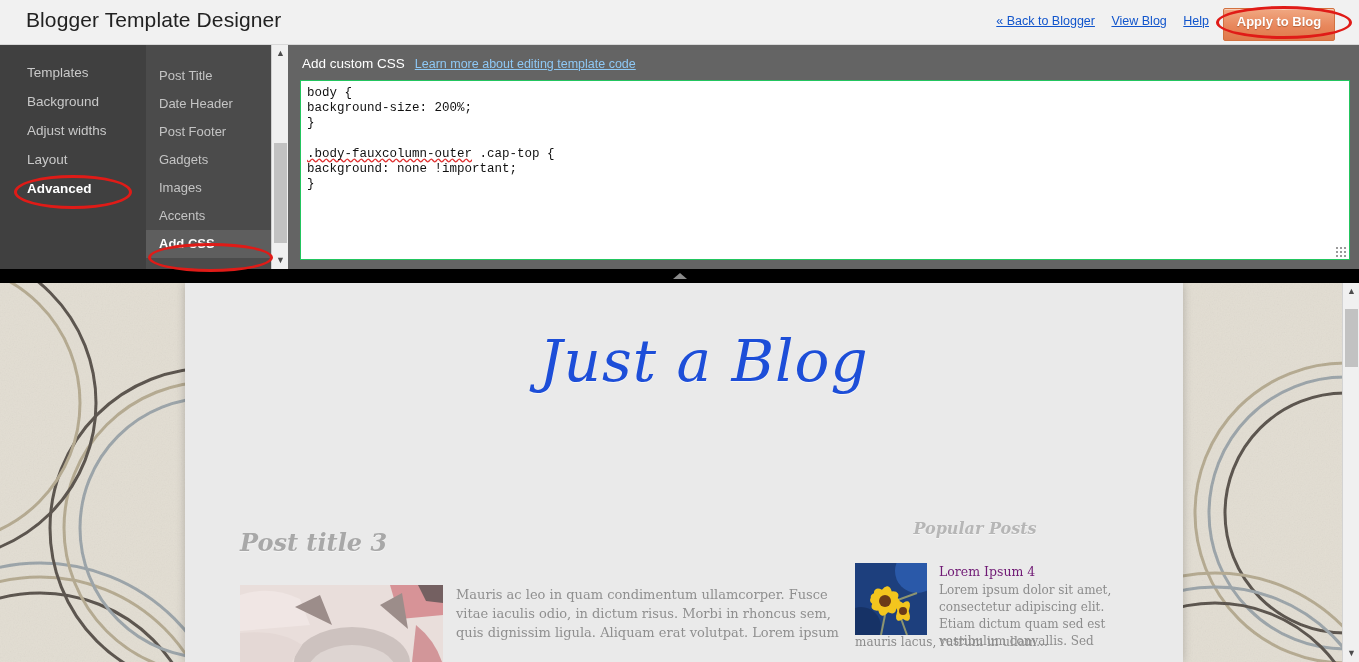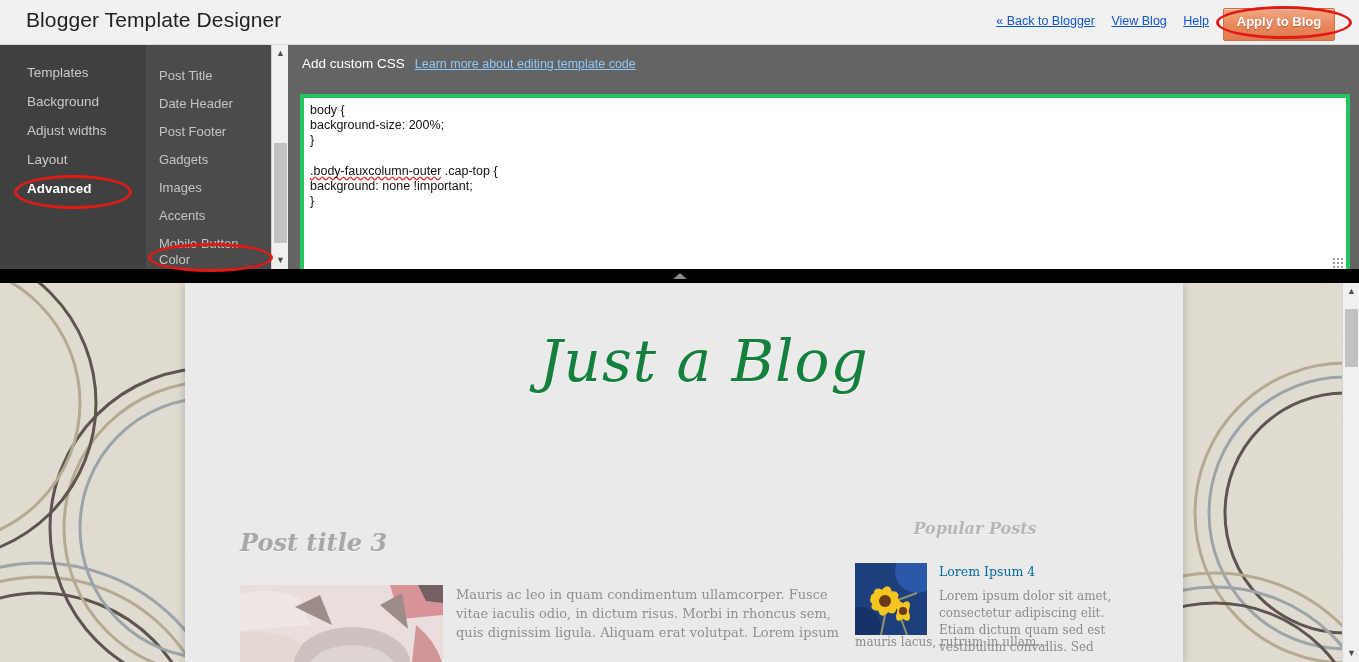--- a/index.html
+++ b/index.html
@@ -111,24 +111,24 @@
   }
   #css-label-row {
     position: absolute; left: 14px; top: 11px;
     font-size: 13.5px; color: #ffffff;
   }
   #css-learn-link {
     color: #8ec8f5; text-decoration: underline;
     font-size: 12.5px; margin-left: 10px;
   }
   #css-textarea {
-    position: absolute; left: 12px; top: 49px;
+    position: absolute; left: 12px; top: 35px;
     width: 1050px; height: 180px;
-    background: #ffffff; border: 4px solid #22c55e;
-    font-family: Liberation Sans, sans-serif;
+    background: #ffffff; border: 1px solid #22c55e;
+    font-family: Liberation Mono, monospace;
     font-size: 12.5px; line-height: 15.2px;
     color: #111; padding: 5px 6px;
     white-space: pre; overflow: hidden;
     resize: none;
   }
   #css-code { position: relative; }
   .spell-err {
     text-decoration: underline wavy #e03030;
     text-decoration-skip-ink: none;
   }
@@ -175,21 +175,21 @@
     width: 998px; height: 379px;
     background: #eaeaea;
     box-shadow: 0 0 9px rgba(0,0,0,.22);
   }
 
   #blog-title {
     position: absolute; left: 0; top: 44px;
     width: 998px; text-align: center;
     font-family: "DejaVu Serif", serif;
     font-style: italic;
-    font-size: 58px; color: #15803d;
+    font-size: 58px; color: #1d4ed8;
     letter-spacing: 1px;
     text-shadow: 0 1px 0 #f6f6f6;
     padding-left: 40px;
   }
 
   #blog-navbar {
     position: absolute; left: 25px; top: 170px;
     width: 922px; height: 32px;
     background: #cbcbcb;
   }
@@ -250,22 +250,22 @@
   #popular-thumb {
     width: 72px; height: 72px; flex: 0 0 72px;
     background: #1c3e7a; position: relative; overflow: hidden;
   }
   #popular-thumb svg { position: absolute; left:0; top:0; }
   #popular-body {
     font-family: "DejaVu Serif", serif;
     font-size: 12px; line-height: 17px; color: #8c8c8c;
   }
   #popular-item-title {
-    color: #0369a1; font-size: 12.5px;
-    margin-bottom: 8px;
+    color: #701a75; font-size: 12.5px;
+    margin-bottom: 2px;
   }
   #popular-overflow {
     position: absolute; left: 0; top: 116px;
     width: 290px;
     font-family: "DejaVu Serif", serif;
     font-size: 12px; color: #8c8c8c;
   }
 
   
   #page-scrollbar {
@@ -315,21 +315,20 @@
     <div class="nav-item is-active">Advanced</div>
   </div>
 
   <div id="menu-secondary">
     <div class="sub-item">Post Title</div>
     <div class="sub-item">Date Header</div>
     <div class="sub-item">Post Footer</div>
     <div class="sub-item">Gadgets</div>
     <div class="sub-item">Images</div>
     <div class="sub-item">Accents</div>
-    <div class="sub-item">Mobile Button Color</div>
     <div class="sub-item is-selected">Add CSS</div>
   </div>
 
   <div id="submenu-scroll">
     <div class="sb-arrow up">▲</div>
     <div id="submenu-thumb"></div>
     <div class="sb-arrow down">▼</div>
   </div>
 
   <div id="css-editor-pane">

